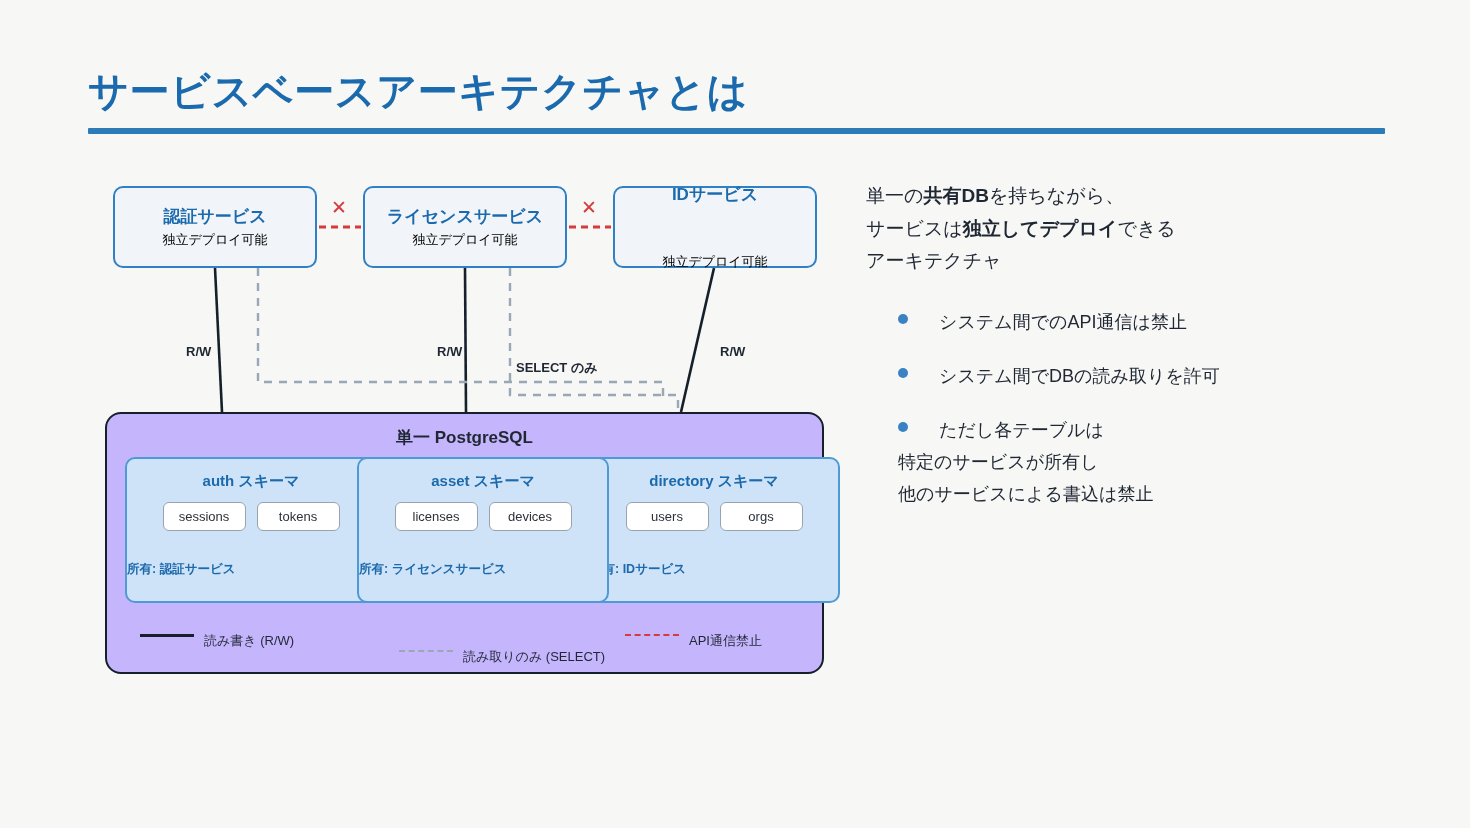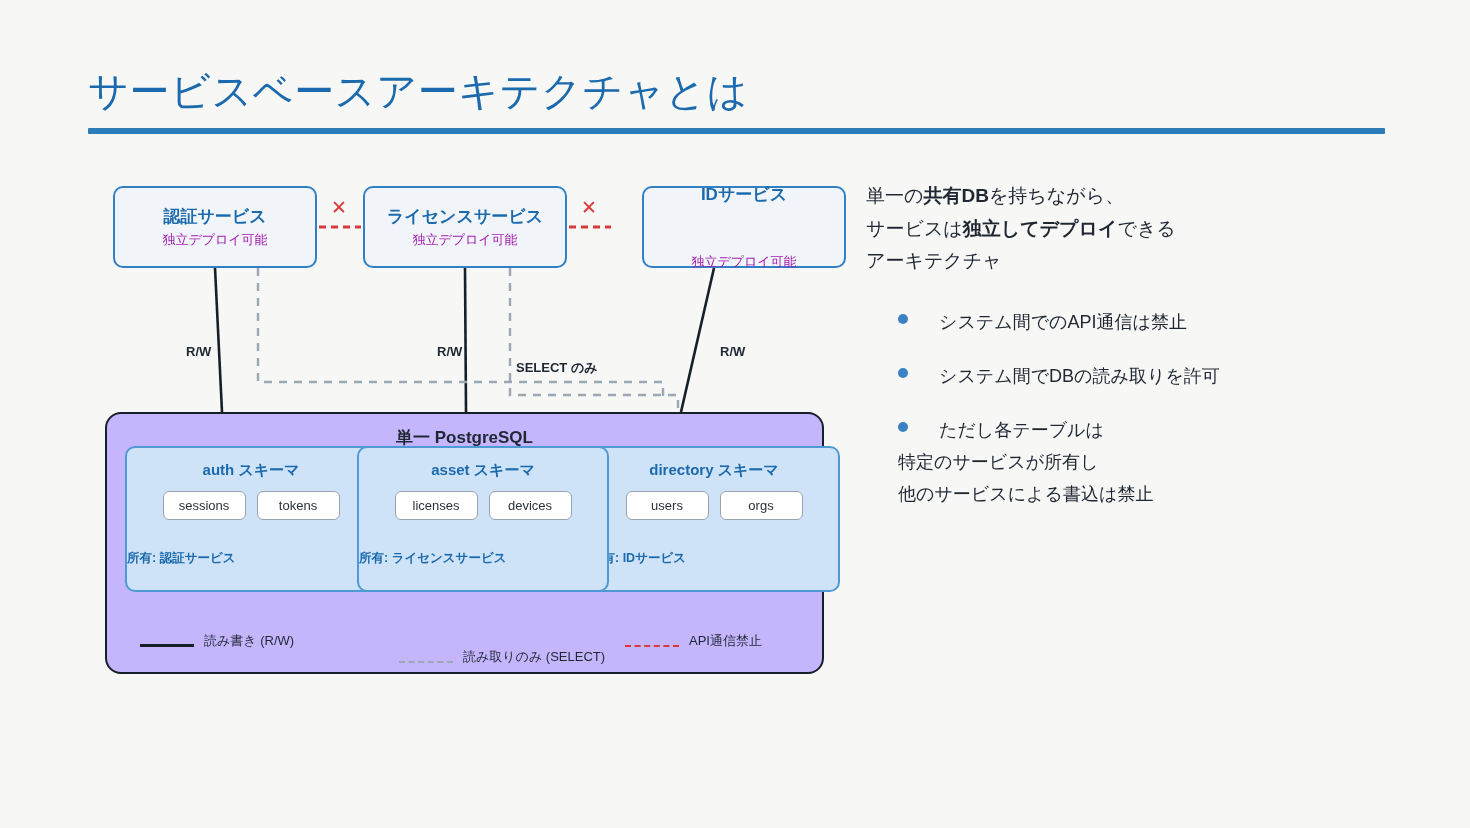--- a/index.html
+++ b/index.html
@@ -7,42 +7,42 @@
     width: 1470px; height: 828px;
     background: #f7f7f5;
     font-family: "Liberation Sans", "DejaVu Sans", sans-serif;
     overflow: hidden;
   }
   #slide { position: relative; width: 1470px; height: 828px; background: #f7f7f5; }
 
   
   #title {
     position: absolute; left: 88px; top: 64px;
-    font-size: 40px; font-weight: 400; color: #1b6aad;
+    font-size: 40px; font-weight: 700; color: #1b6aad;
     letter-spacing: 0.5px; white-space: nowrap;
   }
   #title-rule {
     position: absolute; left: 88px; top: 128px;
     width: 1297px; height: 6px; background: #2b7cb9; border-radius: 1px;
   }
 
   
   #wires { position: absolute; left: 0; top: 0; width: 1470px; height: 828px; pointer-events: none; }
 
   
   .svc {
     position: absolute; width: 204px; height: 82px;
     background: #f1f5f9; border: 2px solid #2f80c4; border-radius: 10px;
     display: flex; flex-direction: column; align-items: center; justify-content: center;
   }
   .svc-title { font-size: 17px; font-weight: 700; color: #1b6aad; line-height: 1; }
-  .svc-sub { font-size: 13px; color: #a21caf; margin-top: 8px; line-height: 1; }
+  .svc-sub { font-size: 13px; color: #000000; margin-top: 8px; line-height: 1; }
   #svc0 { left: 113px; top: 186px; }
   #svc1 { left: 363px; top: 186px; }
-  #svc2 { left: 642px; top: 186px; gap: 44px; }
+  #svc2 { left: 613px; top: 186px; gap: 44px; }
 
   
   .xmark {
     position: absolute; font-size: 19px; font-weight: 700; color: #d63a3a;
     line-height: 1;
   }
   #x0 { left: 331px; top: 198px; }
   #x1 { left: 581px; top: 198px; }
 
   
@@ -60,21 +60,21 @@
     position: absolute; left: 105px; top: 412px; width: 719px; height: 262px;
     background: #c4b5fd; border: 2.5px solid #15202b; border-radius: 16px;
   }
   #db-title {
     position: absolute; left: 0; right: 0; top: 12px; text-align: center;
     font-size: 17px; font-weight: 700; color: #1f2733;
   }
 
   
   .schema {
-    position: absolute; top: 32px; width: 252px; height: 146px;
+    position: absolute; top: 43px; width: 252px; height: 146px;
     background: #cfe3f8; border: 2px solid #4f9ad4; border-radius: 10px;
   }
   #sch0 { left: 18px; }
   #sch1 { left: 250px; }
   #sch2 { left: 481px; }
   .schema-title {
     text-align: center; font-size: 15px; font-weight: 700; color: #1b6aad;
     margin-top: 14px; line-height: 1;
   }
   .tables { display: flex; justify-content: center; gap: 11px; margin-top: 14px; }
@@ -85,21 +85,21 @@
   }
   .owner {
     text-align: left; font-size: 12.5px; font-weight: 700; color: #1b6aad;
     margin-top: 32px; line-height: 1;
   }
 
   
   #legend {
     position: absolute; left: 18px; right: 18px; bottom: 16px; height: 22px;
   }
-  .leg { position: absolute; display: flex; align-items: flex-end; gap: 10px; }
+  .leg { position: absolute; display: flex; align-items: flex-start; gap: 10px; }
   #leg0 { left: 15px; }
   #leg1 { left: 274px; margin-top: 16px; }
   #leg2 { left: 500px; }
   .leg-text { font-size: 13px; color: #1f2733; white-space: nowrap; line-height: 1; }
   .swatch { width: 54px; height: 0; }
   .sw-solid { border-top: 3px solid #15202b; }
   .sw-gdash { border-top: 2.5px dashed #9aa7b4; }
   .sw-rdash { border-top: 2.5px dashed #d63a3a; }
 
   

